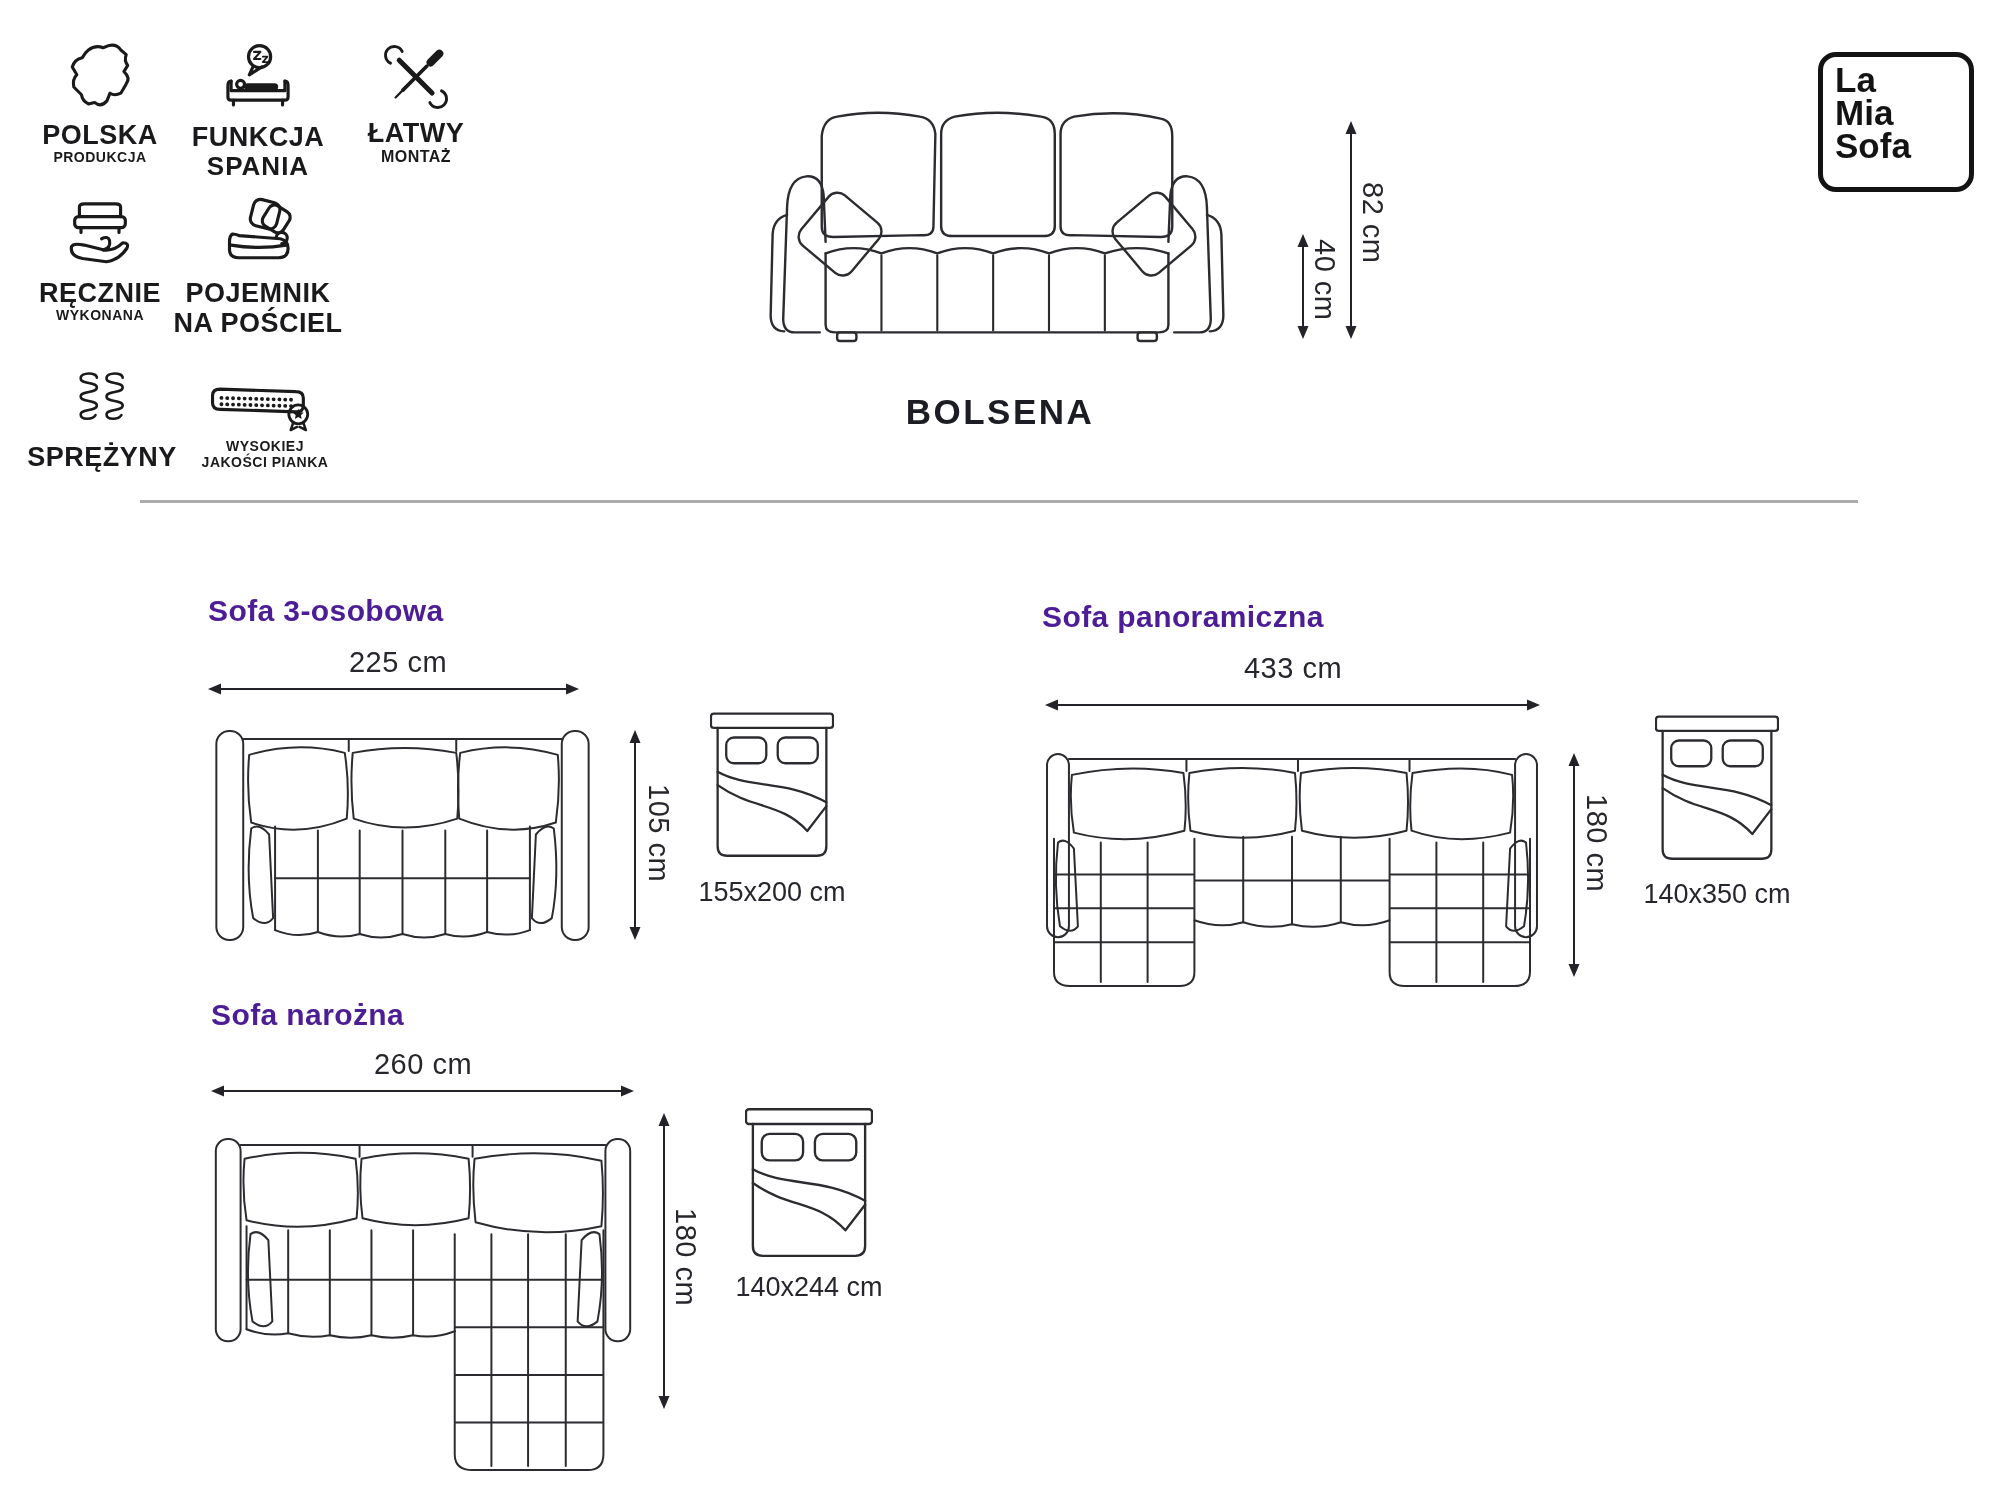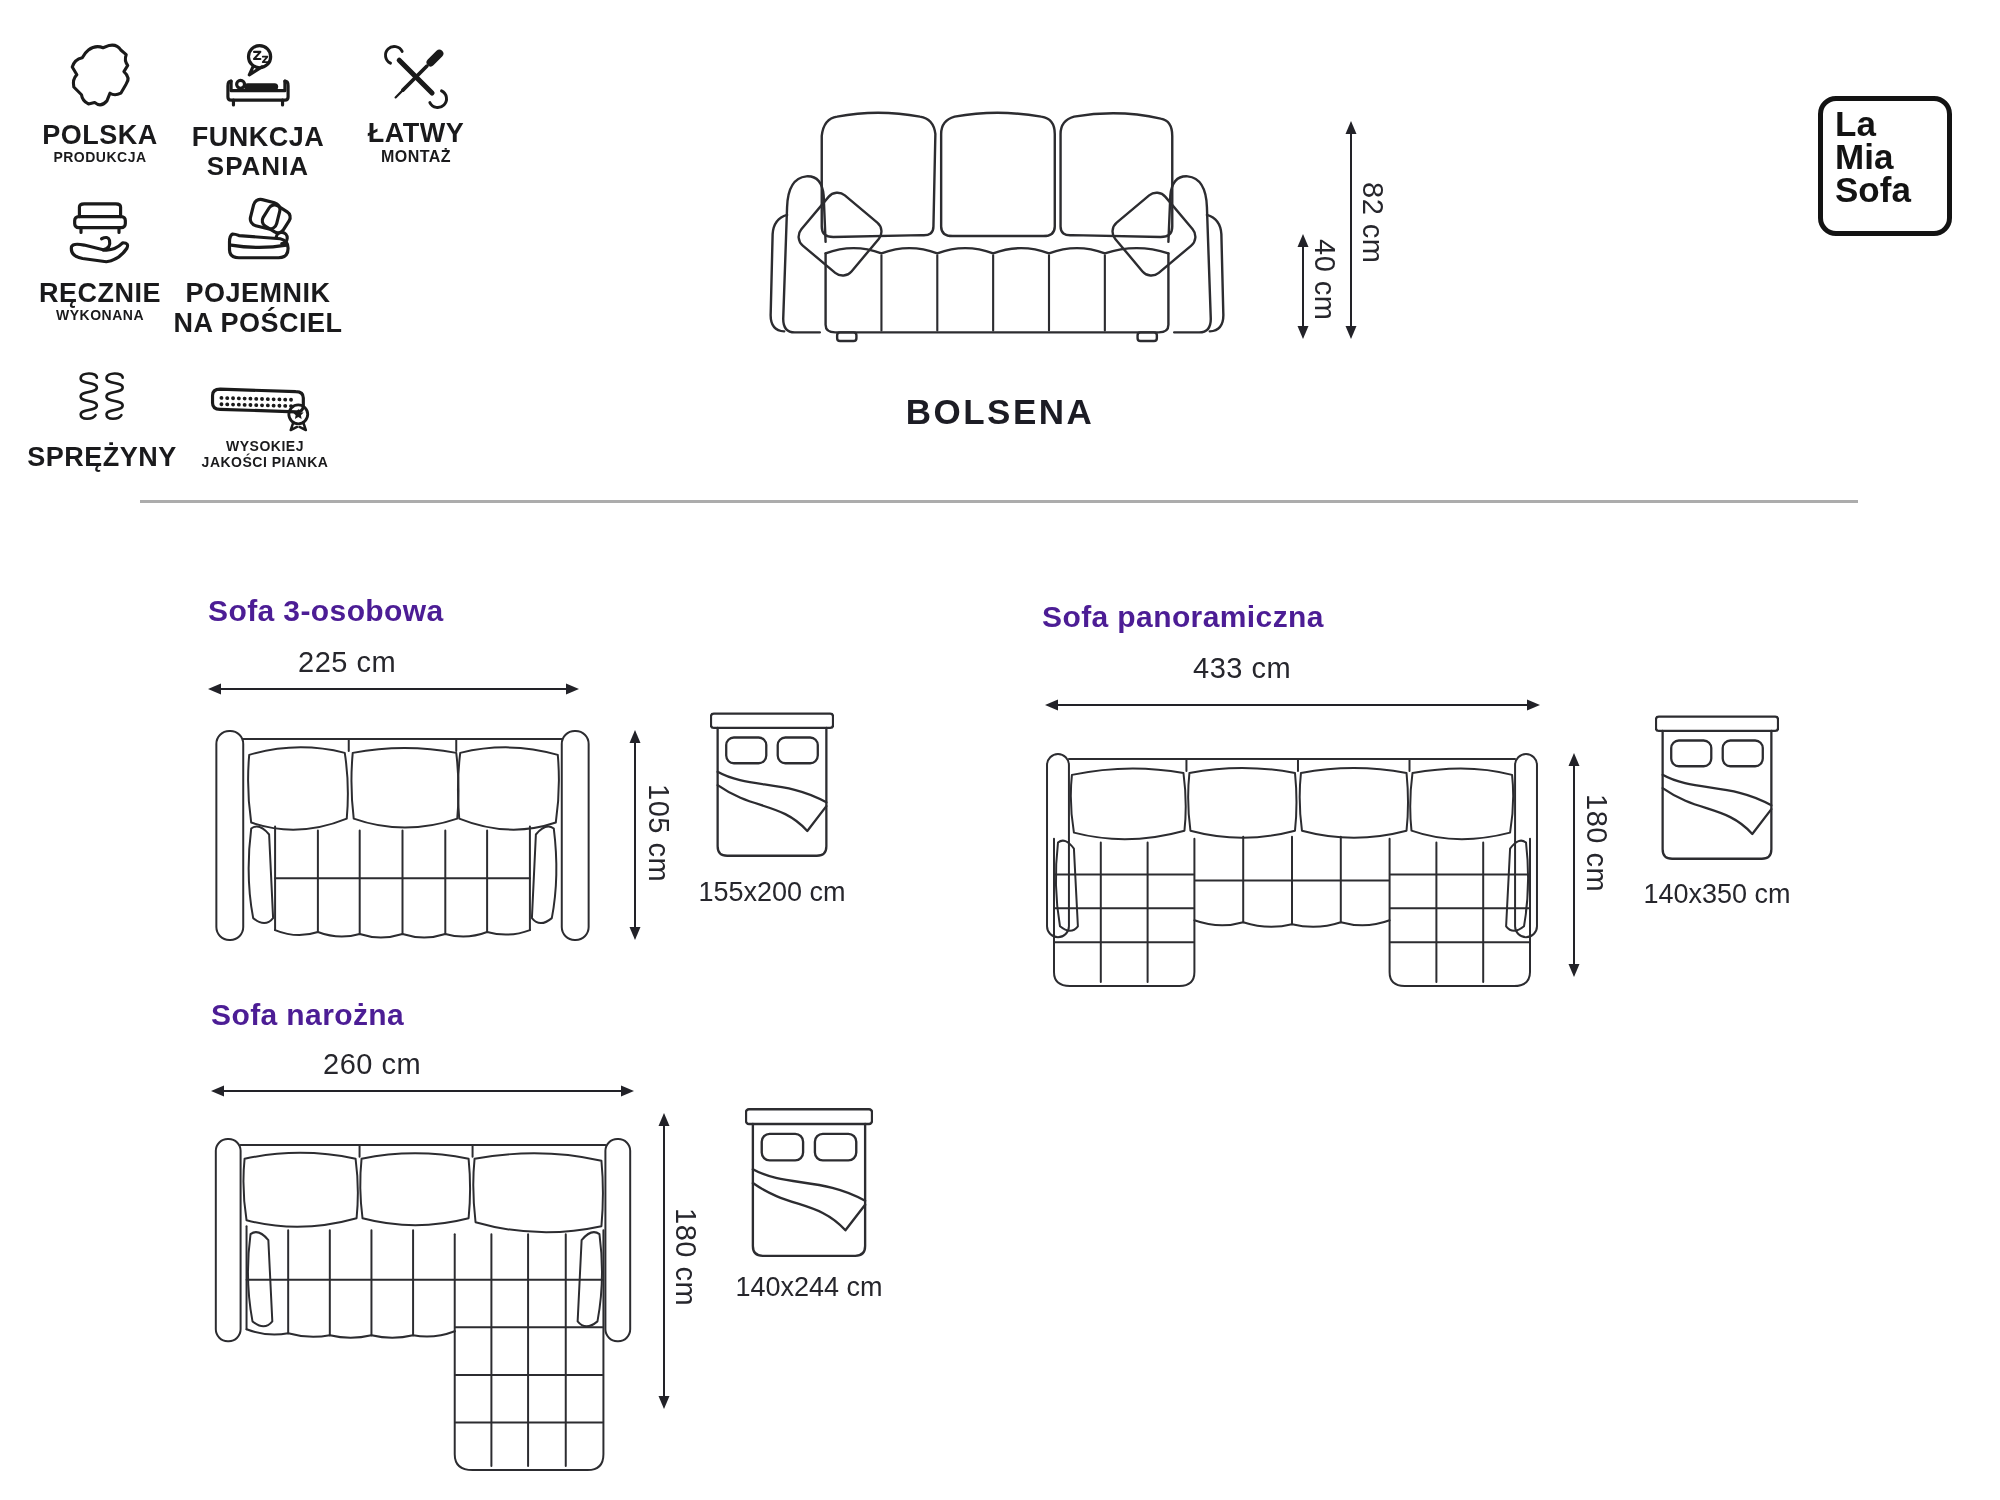--- a/index.html
+++ b/index.html
@@ -14,29 +14,29 @@
   .fl{font-weight:bold;letter-spacing:.5px;line-height:1.12;white-space:nowrap;}
   .t-lg{font-size:27px;}
   .t-xl{font-size:26px;letter-spacing:1px;}
   .t-md{font-size:16px;}
   .t-sm{font-size:14px;}
   
   svg.lineart{stroke:#2c2c30;fill:none;stroke-linecap:round;stroke-linejoin:round;}
   svg.fi{stroke:#1a1a1a;fill:none;stroke-linecap:round;stroke-linejoin:round;}
   
   .heading{position:absolute;font-size:30px;font-weight:bold;color:#4c1d95;letter-spacing:.4px;white-space:nowrap;}
-  .dim-label{position:absolute;font-size:29px;font-weight:400;color:#26262c;letter-spacing:.5px;white-space:nowrap;}
+  .dim-label{position:absolute;font-size:29px;font-weight:400;color:#26262c;text-align:center;letter-spacing:.5px;white-space:nowrap;}
   .bed-label{position:absolute;font-size:27px;font-weight:400;color:#26262c;text-align:center;white-space:nowrap;}
   .vtext{position:absolute;font-size:29px;color:#26262c;writing-mode:vertical-rl;white-space:nowrap;letter-spacing:.5px;}
   .product-title{position:absolute;font-size:35px;font-weight:bold;letter-spacing:2.5px;color:#1c1c24;text-align:center;}
   .divider{position:absolute;background:#acacac;}
   
-  .logo{position:absolute;left:1818px;top:52px;width:134px;height:140px;box-sizing:border-box;
+  .logo{position:absolute;left:1818px;top:52px;width:156px;height:140px;box-sizing:border-box;
         border:5px solid #131313;border-radius:18px;padding:7px 0 0 12px;
-        font-size:35px;font-weight:bold;line-height:.94;color:#131313;margin-top:44px;}
+        font-size:35px;font-weight:bold;line-height:.94;color:#131313;}
 </style>
 </head>
 <body>
 
 <div class="canvas">
 
   <div class="feature" style="left:32px;top:40px;width:136px;">
     <svg class="fi" width="80" height="74" viewBox="0 0 96 96" stroke-width="4">
       <path d="M33,13 Q42,6 52,10 L60,7 Q70,5 75,13 L82,19 Q79,27 84,33 L79,41 Q88,49 82,57 L75,69 Q67,73 61,69 L57,79 Q49,88 41,81 L33,83 Q25,79 24,71 L14,61 Q12,51 18,45 L12,35 Q15,25 25,23 Q29,16 33,13 Z"></path>
     </svg>

